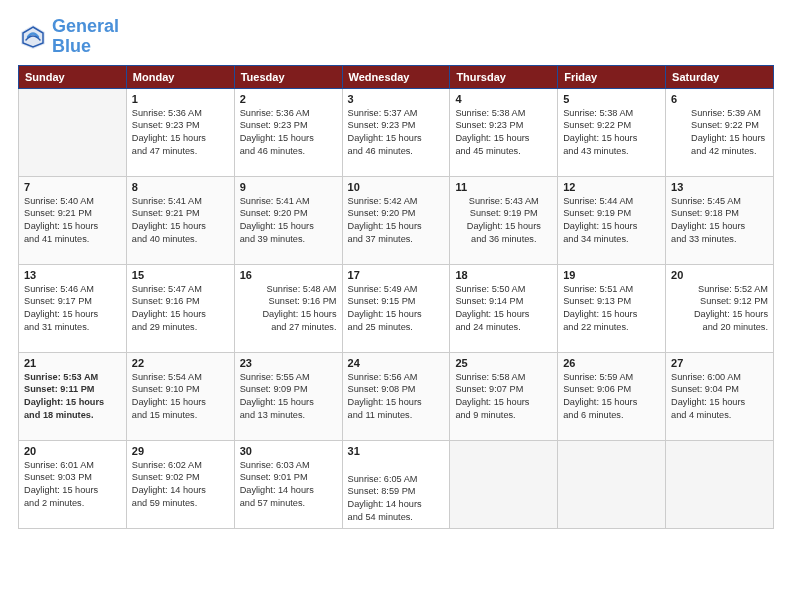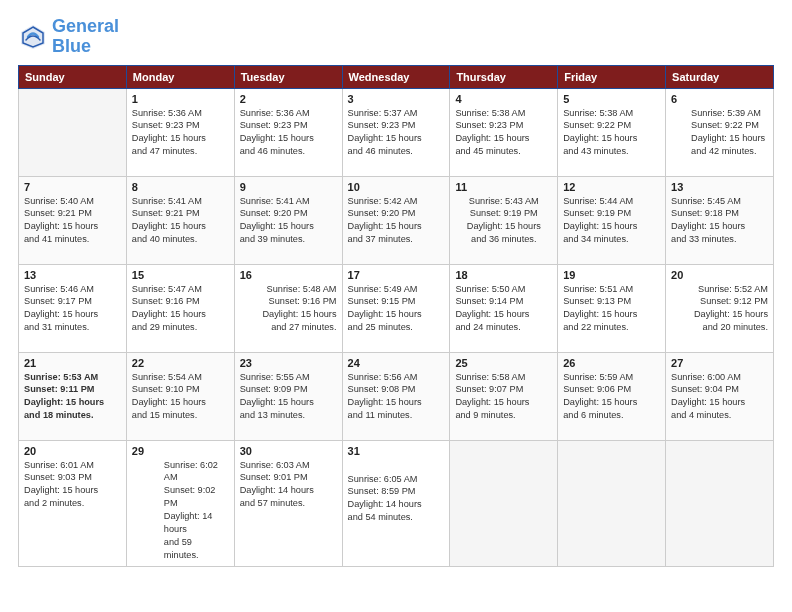--- a/index.html
+++ b/index.html
@@ -332,21 +332,21 @@
         <tr>
           <td>
             <span class="day-num">20</span>
             <div class="day-info" style="white-space: pre-line;">Sunrise: 6:01 AM
 Sunset: 9:03 PM
 Daylight: 15 hours
 and 2 minutes.</div>
           </td>
           <td>
             <span class="day-num">29</span>
-            <div class="day-info" style="white-space: pre-line; margin-left: 32px;">Sunrise: 6:02 AM
+            <div class="day-info" style="white-space: pre-line;">Sunrise: 6:02 AM
 Sunset: 9:02 PM
 Daylight: 14 hours
 and 59 minutes.</div>
           </td>
           <td>
             <span class="day-num">30</span>
             <div class="day-info" style="white-space: pre-line;">Sunrise: 6:03 AM
 Sunset: 9:01 PM
 Daylight: 14 hours
 and 57 minutes.</div>

